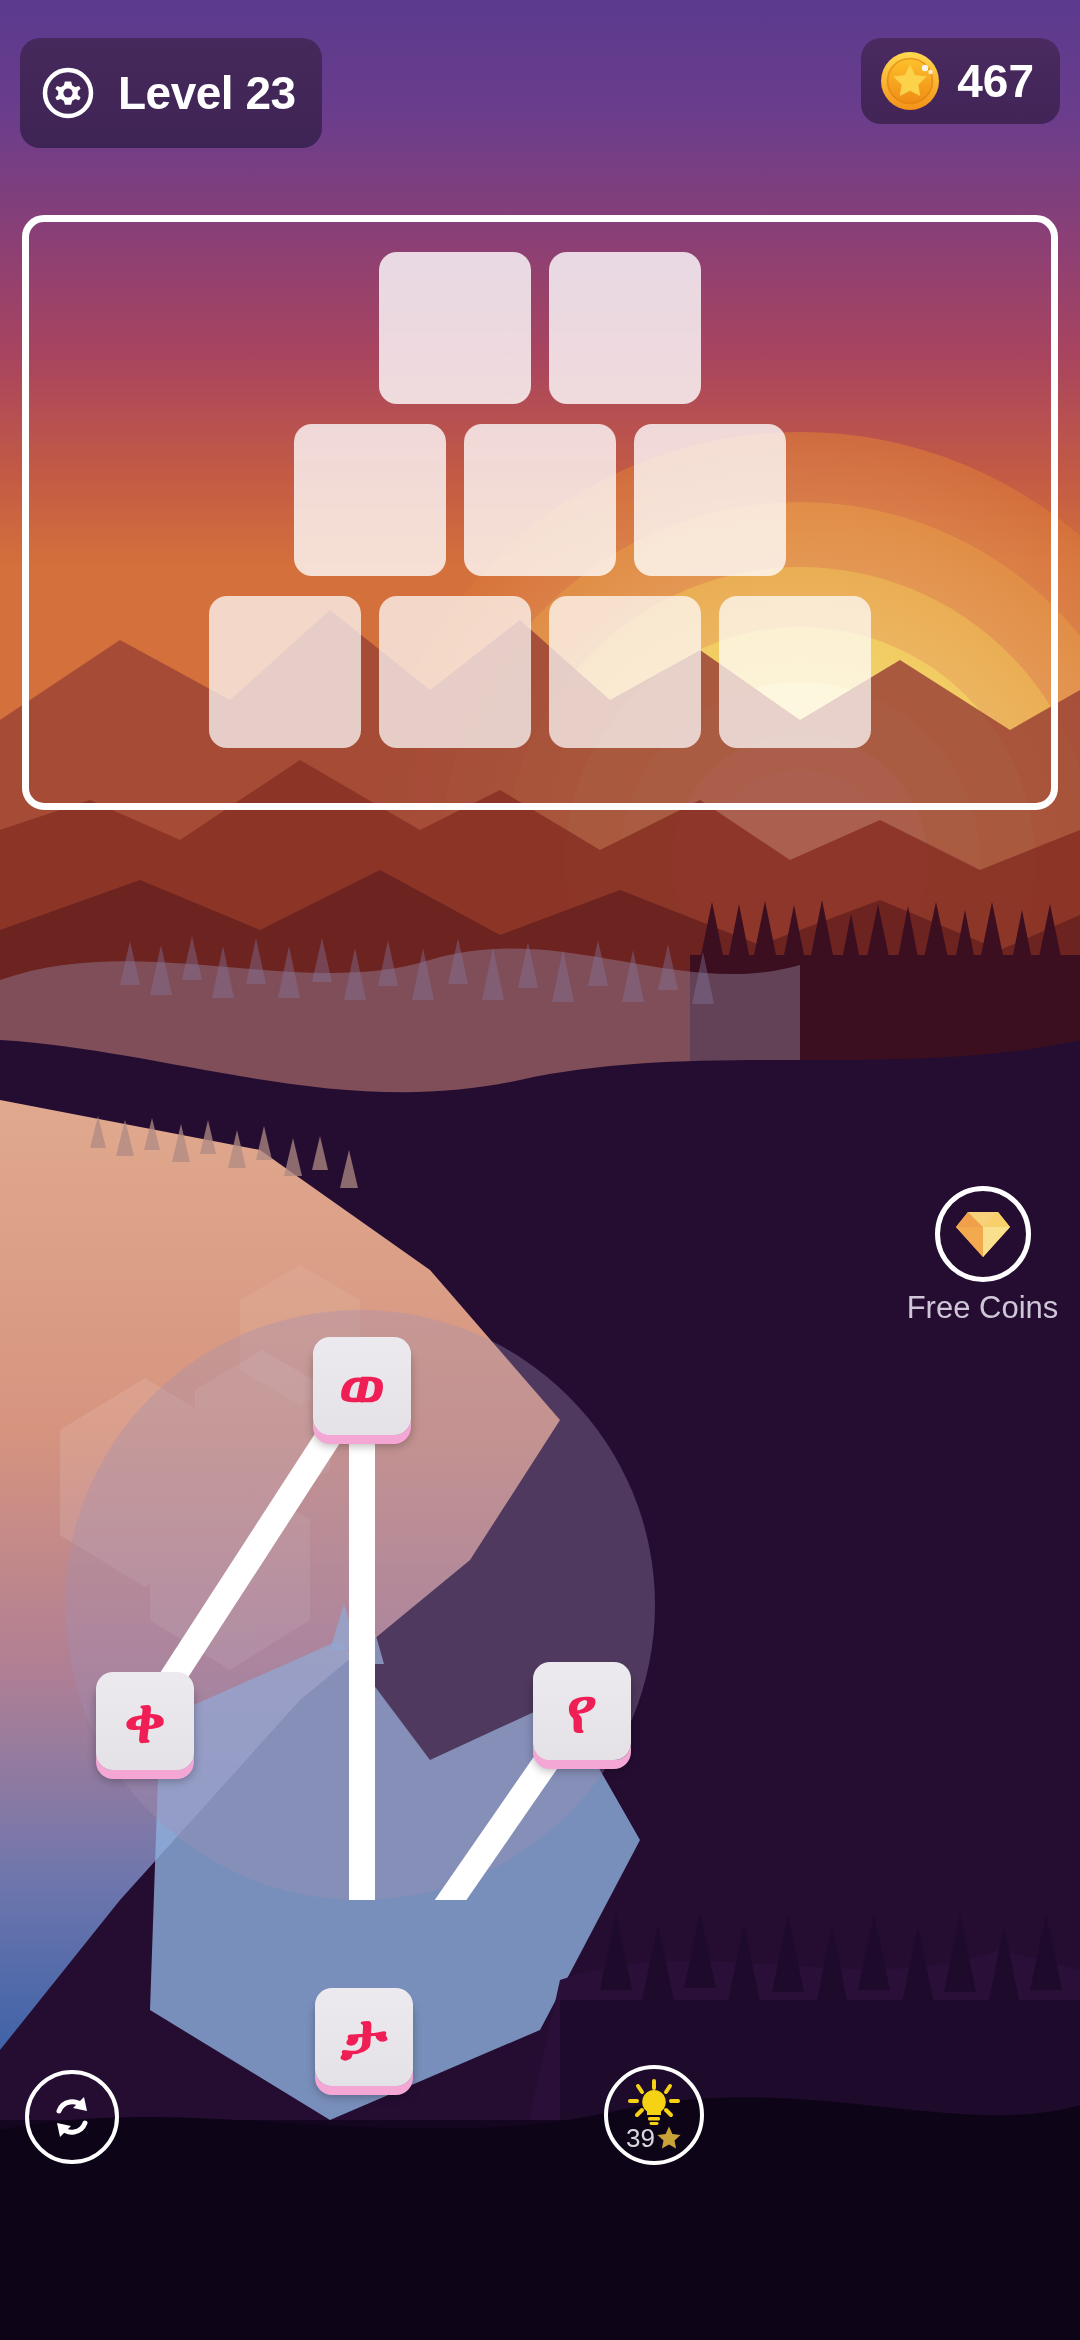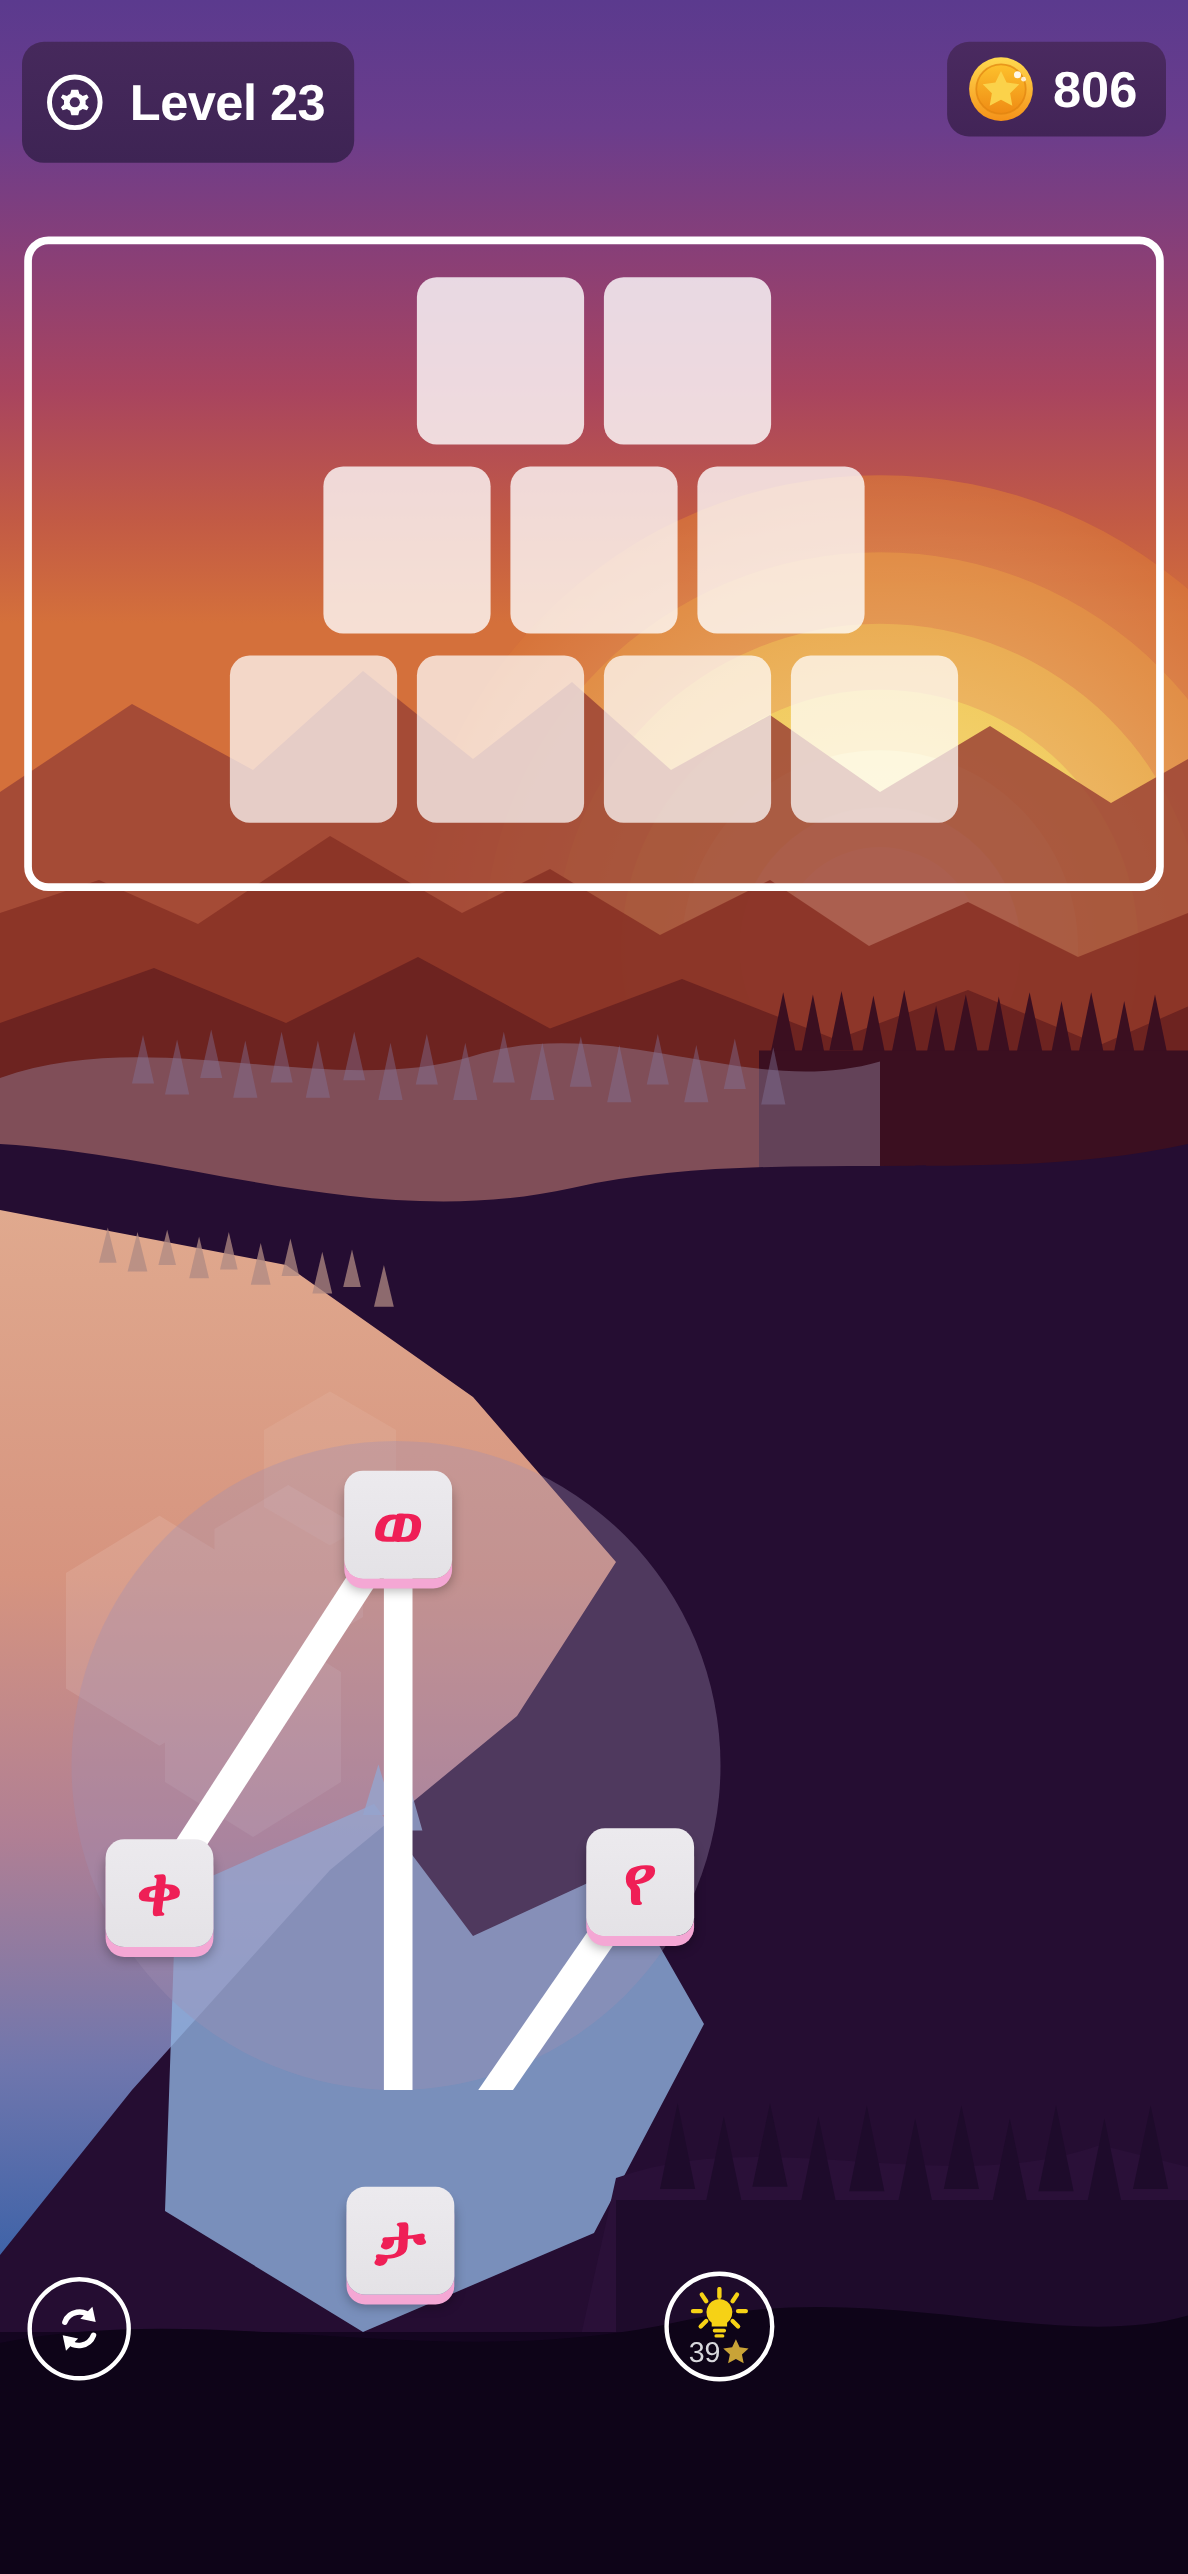--- a/index.html
+++ b/index.html
@@ -290,21 +290,21 @@
               <stop offset="1" stop-color="#ef8b14"></stop>
           </linearGradient>
         </defs>
         <circle cx="31" cy="31" r="29" fill="url(#cG)"></circle>
         <circle cx="31" cy="31" r="22.5" fill="url(#cG2)"></circle>
         <circle cx="31" cy="31" r="22.5" fill="none" stroke="#e08310" stroke-width="1.6" opacity="0.7"></circle>
         <path fill="#fbd24a" d="M31 14.5 l5.1 10.4 11.5 1.7 -8.3 8.1 2.0 11.4 -10.3 -5.4 -10.3 5.4 2.0 -11.4 -8.3 -8.1 11.5 -1.7 z"></path>
         <circle cx="46" cy="18" r="3.2" fill="#ffffff" opacity="0.9"></circle>
         <circle cx="51.5" cy="22" r="2.2" fill="#ffffff" opacity="0.8"></circle>
       </svg>
-      <div class="coin-text">806</div>
+      <div class="coin-text">467</div>
     </div>
   </div>
 
   <div class="board">
     <div class="board-row r1">
       <div class="slot"></div>
       <div class="slot"></div>
     </div>
     <div class="board-row r2">
       <div class="slot"></div>
@@ -313,20 +313,33 @@
     </div>
     <div class="board-row r3">
       <div class="slot"></div>
       <div class="slot"></div>
       <div class="slot"></div>
       <div class="slot"></div>
     </div>
   </div>
 
 
+  <div class="free-coins">
+    <div class="fc-circle">
+      <svg width="56" height="52" viewBox="0 0 56 52">
+        <polygon points="13,4 43,4 55,19 28,49 1,19" fill="#f6c45a"></polygon>
+        <polygon points="13,4 28,19 1,19" fill="#f0a04b"></polygon>
+        <polygon points="13,4 43,4 28,19" fill="#f8d27a"></polygon>
+        <polygon points="43,4 55,19 28,19" fill="#f7d06c"></polygon>
+        <polygon points="1,19 28,19 28,49" fill="#f3a94d"></polygon>
+        <polygon points="28,19 55,19 28,49" fill="#fadf8c"></polygon>
+      </svg>
+    </div>
+    <div class="fc-label">Free Coins</div>
+  </div>
 
   <div class="wheel">
     <div class="wheel-disc"></div>
     <svg class="wheel-lines" viewBox="0 0 590 590">
 
       <line x1="80" y1="410" x2="297" y2="75" stroke="#ffffff" stroke-width="26" stroke-linecap="butt"></line>
 
       <line x1="297" y1="75" x2="297" y2="718" stroke="#ffffff" stroke-width="26" stroke-linecap="butt"></line>
 
       <line x1="297" y1="718" x2="517" y2="400" stroke="#ffffff" stroke-width="26" stroke-linecap="butt"></line>

